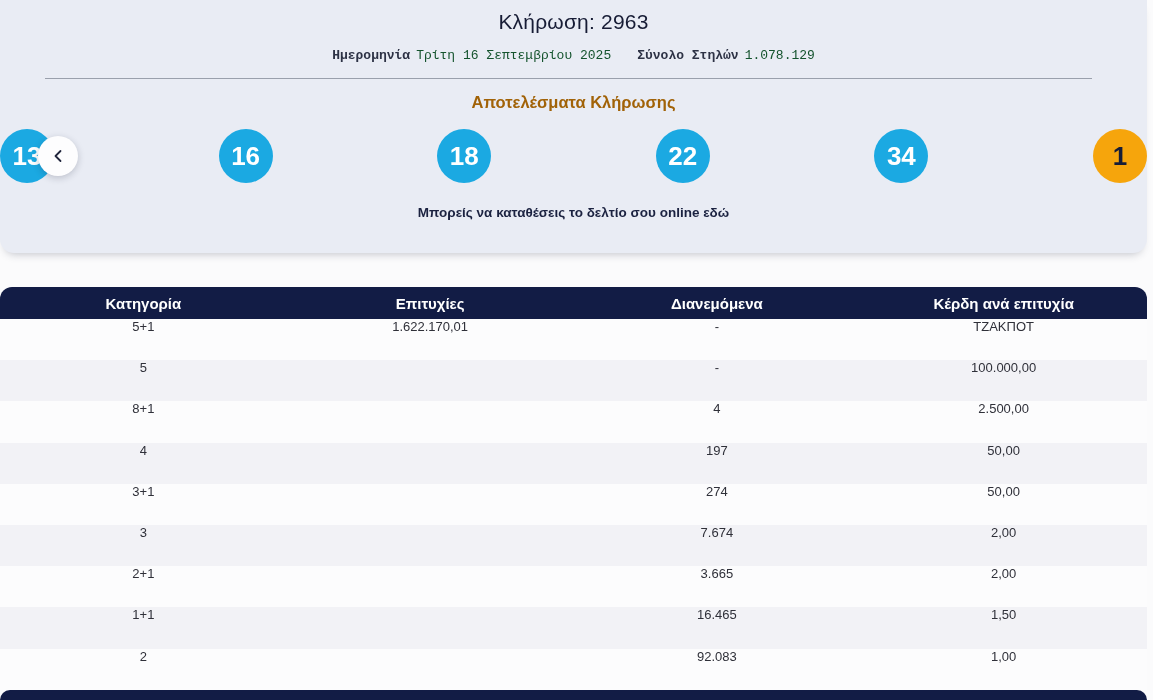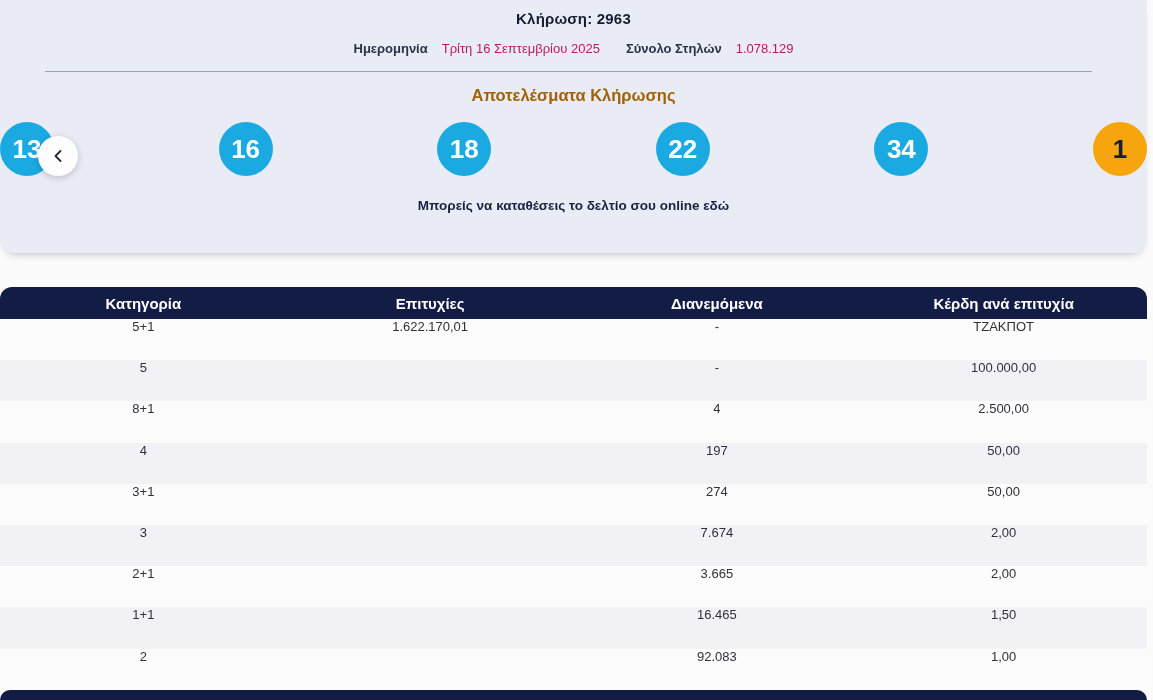--- a/index.html
+++ b/index.html
@@ -14,35 +14,35 @@
   .hero {
     position: relative;
     height: 253px;
     background: #e9ecf4;
     border-radius: 0 0 14px 14px;
     box-shadow: 0 6px 9px -5px rgba(40,45,70,0.28);
     text-align: center;
   }
   .draw-title {
     padding-top: 10px;
-    font-size: 15px;
-    font-weight: bold;
+    font-size: 21px;
+    font-weight: normal;
     color: #171c35;
     letter-spacing: 0.2px;
   }
   .meta-line {
     margin-top: 14px;
     font-size: 13px;
     display: flex;
     justify-content: center;
     gap: 26px;
   }
-  .meta-group { display: flex; gap: 14px; align-items: baseline; }
+  .meta-group { display: flex; gap: 6px; align-items: baseline; font-family: Liberation Mono, monospace; }
   .meta-label { font-weight: bold; color: #2d3245; }
-  .meta-value { color: #be185d; }
+  .meta-value { color: #14532d; }
   .divider {
     margin: 15px 55px 0 45px;
     border-top: 1px solid #9aa0ac;
     height: 0;
   }
   .results-heading {
     margin-top: 14px;
     font-size: 16.5px;
     font-weight: bold;
     color: #a16207;

